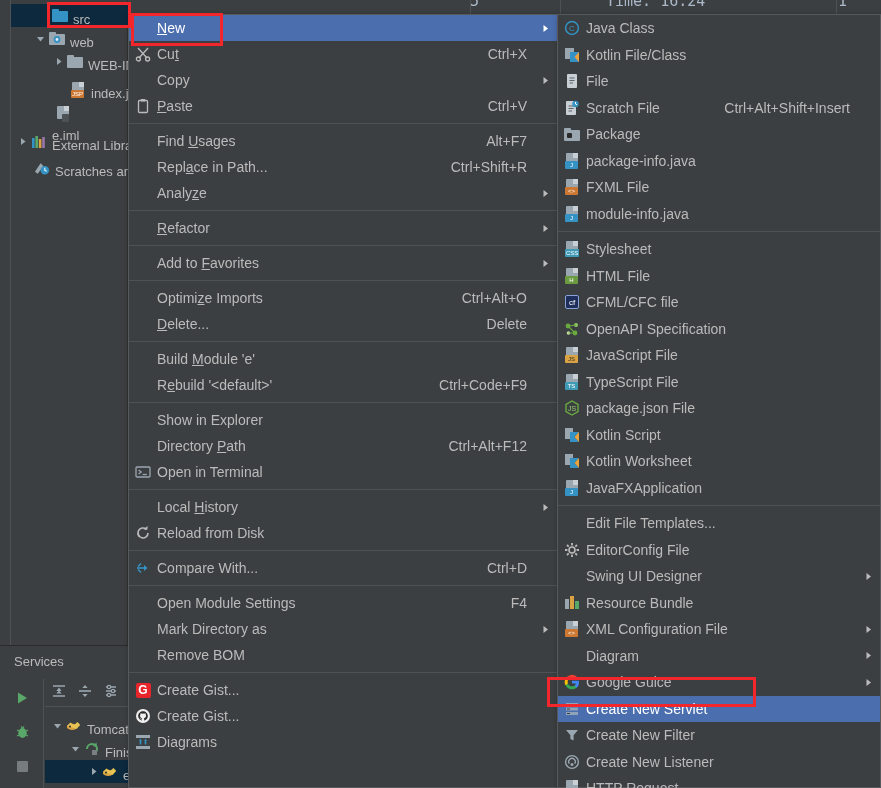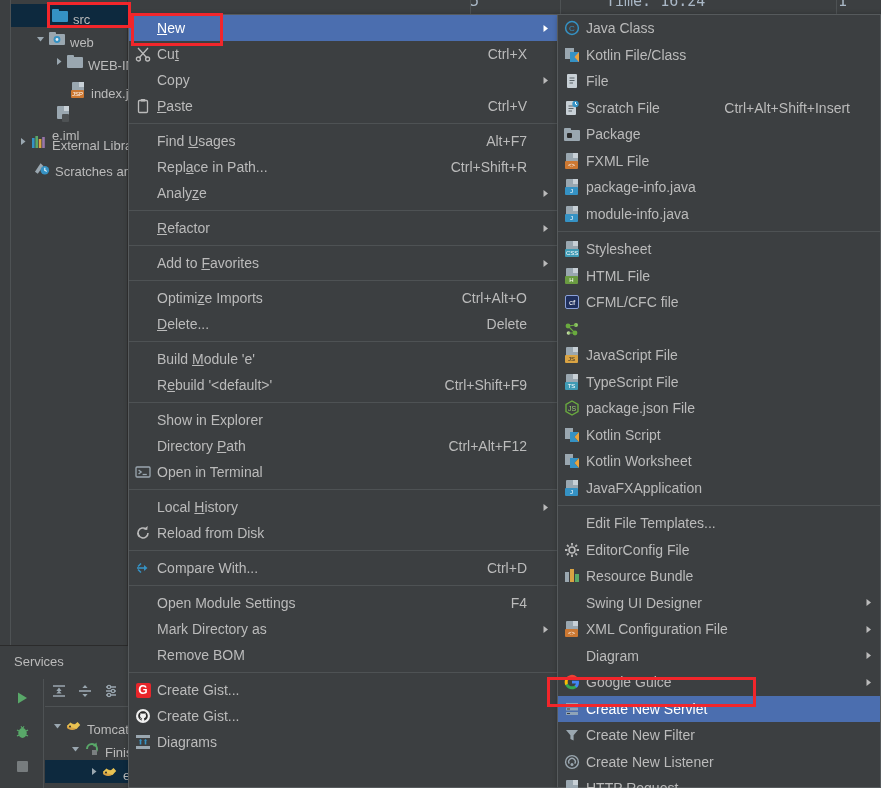--- a/index.html
+++ b/index.html
@@ -477,21 +477,21 @@
       </div>
       <div class="mi-sep"></div>
       <div class="mi">
         <span class="mi-ico"></span>
         <span class="mi-label">Build <u>M</u>odule 'e'</span>
         <span class="mi-arrow"></span>
       </div>
       <div class="mi">
         <span class="mi-ico"></span>
         <span class="mi-label">R<u>e</u>build '&lt;default&gt;'</span>
-        <span class="mi-accel">Ctrl+Shift+F9</span>
+        <span class="mi-accel">Ctrl+Code+F9</span>
         <span class="mi-arrow"></span>
       </div>
       <div class="mi-sep"></div>
       <div class="mi">
         <span class="mi-ico"></span>
         <span class="mi-label">Show in Explorer</span>
         <span class="mi-arrow"></span>
       </div>
       <div class="mi">
         <span class="mi-ico"></span>
@@ -652,35 +652,35 @@
           </span>
         </span>
         <span class="mi-label">Package</span>
         <span class="mi-arrow"></span>
       </div>
       <div class="mi">
         <span class="mi-ico">
           <span class="fico">
             <span class="page"></span>
             <span class="fold"></span>
-            <span class="badge" style="background:#cc7832;color:#fff">&lt;&gt;</span>
-          </span>
-        </span>
-        <span class="mi-label">FXML File</span>
+            <span class="badge" style="background:#3592c4;color:#fff">J</span>
+          </span>
+        </span>
+        <span class="mi-label">package-info.java</span>
         <span class="mi-arrow"></span>
       </div>
       <div class="mi">
         <span class="mi-ico">
           <span class="fico">
             <span class="page"></span>
             <span class="fold"></span>
-            <span class="badge" style="background:#3592c4;color:#fff">J</span>
-          </span>
-        </span>
-        <span class="mi-label">package-info.java</span>
+            <span class="badge" style="background:#cc7832;color:#fff">&lt;&gt;</span>
+          </span>
+        </span>
+        <span class="mi-label">FXML File</span>
         <span class="mi-arrow"></span>
       </div>
       <div class="mi">
         <span class="mi-ico">
           <span class="fico">
             <span class="page"></span>
             <span class="fold"></span>
             <span class="badge" style="background:#3592c4;color:#fff">J</span>
           </span>
         </span>
@@ -723,20 +723,21 @@
       <div class="mi">
         <span class="mi-ico">
           <svg width="16" height="16" viewBox="0 0 16 16">
             <circle cx="4" cy="5" r="2.4" fill="#6aab3f"></circle>
             <circle cx="12" cy="4" r="2" fill="#8fc965"></circle>
             <circle cx="11" cy="12" r="2.4" fill="#6aab3f"></circle>
             <circle cx="4.5" cy="12" r="1.8" fill="#c5e0a5"></circle>
             <path d="M4 5 L12 4 M4 5 L11 12 M4.5 12 L11 12" stroke="#6aab3f" stroke-width="1.1"></path>
           </svg>
         </span>
+        <span class="mi-label">OpenAPI Specification</span>
         <span class="mi-arrow"></span>
       </div>
       <div class="mi">
         <span class="mi-ico">
           <span class="fico">
             <span class="page"></span>
             <span class="fold"></span>
             <span class="badge" style="background:#d9a343;color:#2b2b2b">JS</span>
           </span>
         </span>
@@ -807,38 +808,38 @@
         <span class="mi-ico">
           <svg width="16" height="16" viewBox="0 0 16 16">
             <circle cx="8" cy="8" r="3" fill="none" stroke="#bbb" stroke-width="1.6"></circle>
             <path d="M8 1 L8 3.4 M8 12.6 L8 15 M1 8 L3.4 8 M12.6 8 L15 8 M3 3 L4.7 4.7 M11.3 11.3 L13 13 M13 3 L11.3 4.7 M4.7 11.3 L3 13" stroke="#bbb" stroke-width="1.8"></path>
           </svg>
         </span>
         <span class="mi-label">EditorConfig File</span>
         <span class="mi-arrow"></span>
       </div>
       <div class="mi">
+        <span class="mi-ico"></span>
+        <span class="mi-label">Swing UI Designer</span>
+        <span class="mi-arrow">
+          <svg width="9" height="9" viewBox="0 0 9 9">
+            <path d="M2.5 1 L7 4.5 L2.5 8 Z" fill="#bbbbbb"></path>
+          </svg>
+        </span>
+      </div>
+      <div class="mi">
         <span class="mi-ico">
           <svg width="16" height="16" viewBox="0 0 16 16">
             <rect x="1" y="4" width="4" height="10" fill="#9aa7b0"></rect>
             <rect x="6" y="1" width="4" height="13" fill="#d9a343"></rect>
             <rect x="11" y="6" width="4" height="8" fill="#59a869"></rect>
           </svg>
         </span>
         <span class="mi-label">Resource Bundle</span>
         <span class="mi-arrow"></span>
-      </div>
-      <div class="mi">
-        <span class="mi-ico"></span>
-        <span class="mi-label">Swing UI Designer</span>
-        <span class="mi-arrow">
-          <svg width="9" height="9" viewBox="0 0 9 9">
-            <path d="M2.5 1 L7 4.5 L2.5 8 Z" fill="#bbbbbb"></path>
-          </svg>
-        </span>
       </div>
       <div class="mi">
         <span class="mi-ico">
           <span class="fico">
             <span class="page"></span>
             <span class="fold"></span>
             <span class="badge" style="background:#cc7832;color:#fff">&lt;&gt;</span>
           </span>
         </span>
         <span class="mi-label">XML Configuration File</span>

